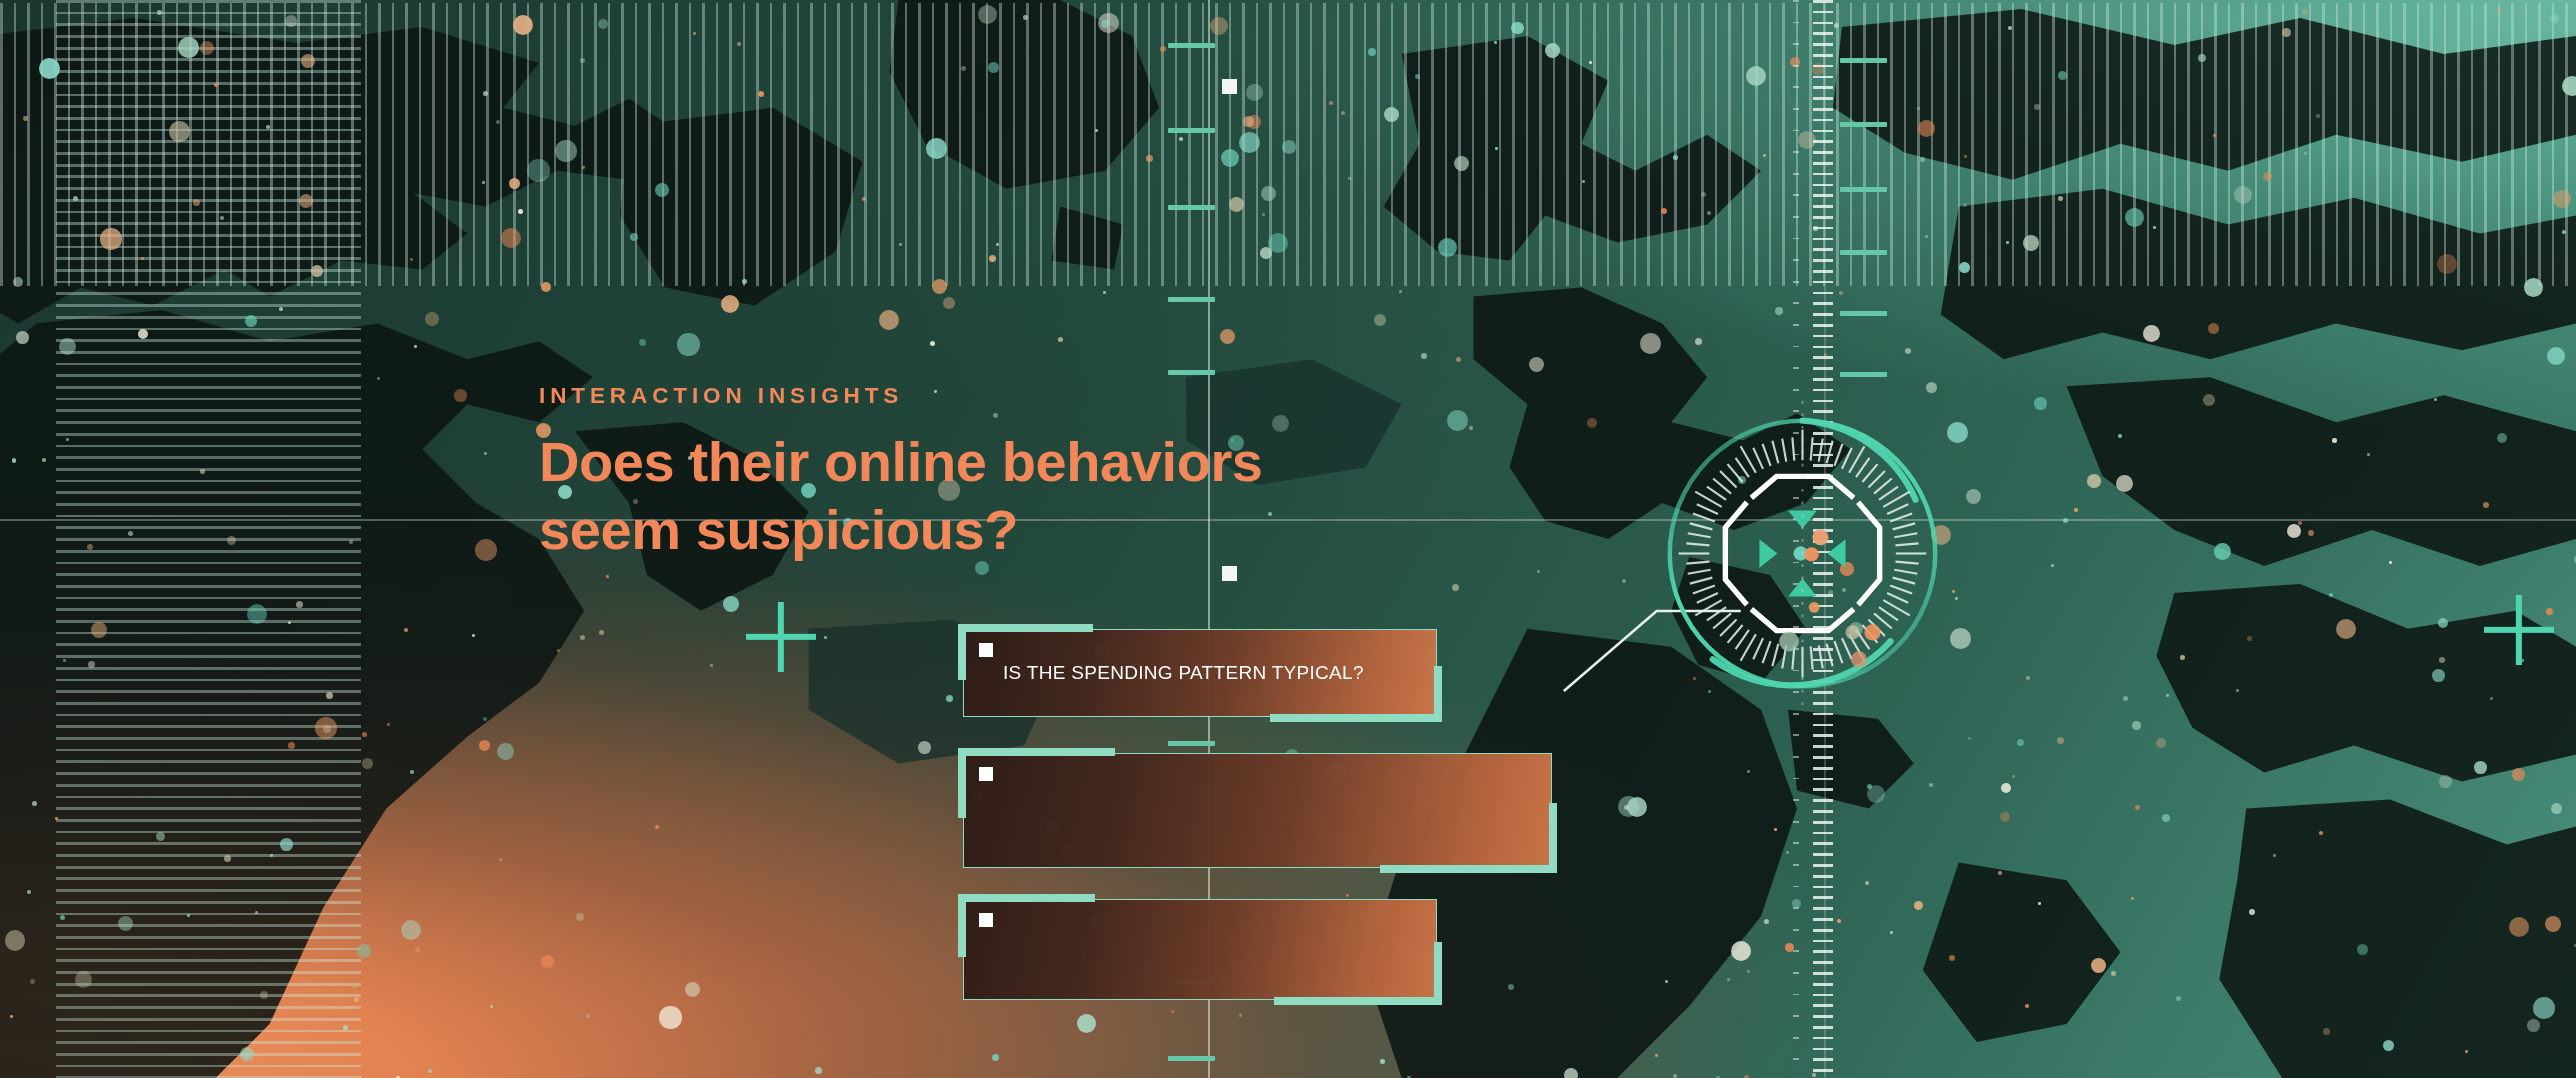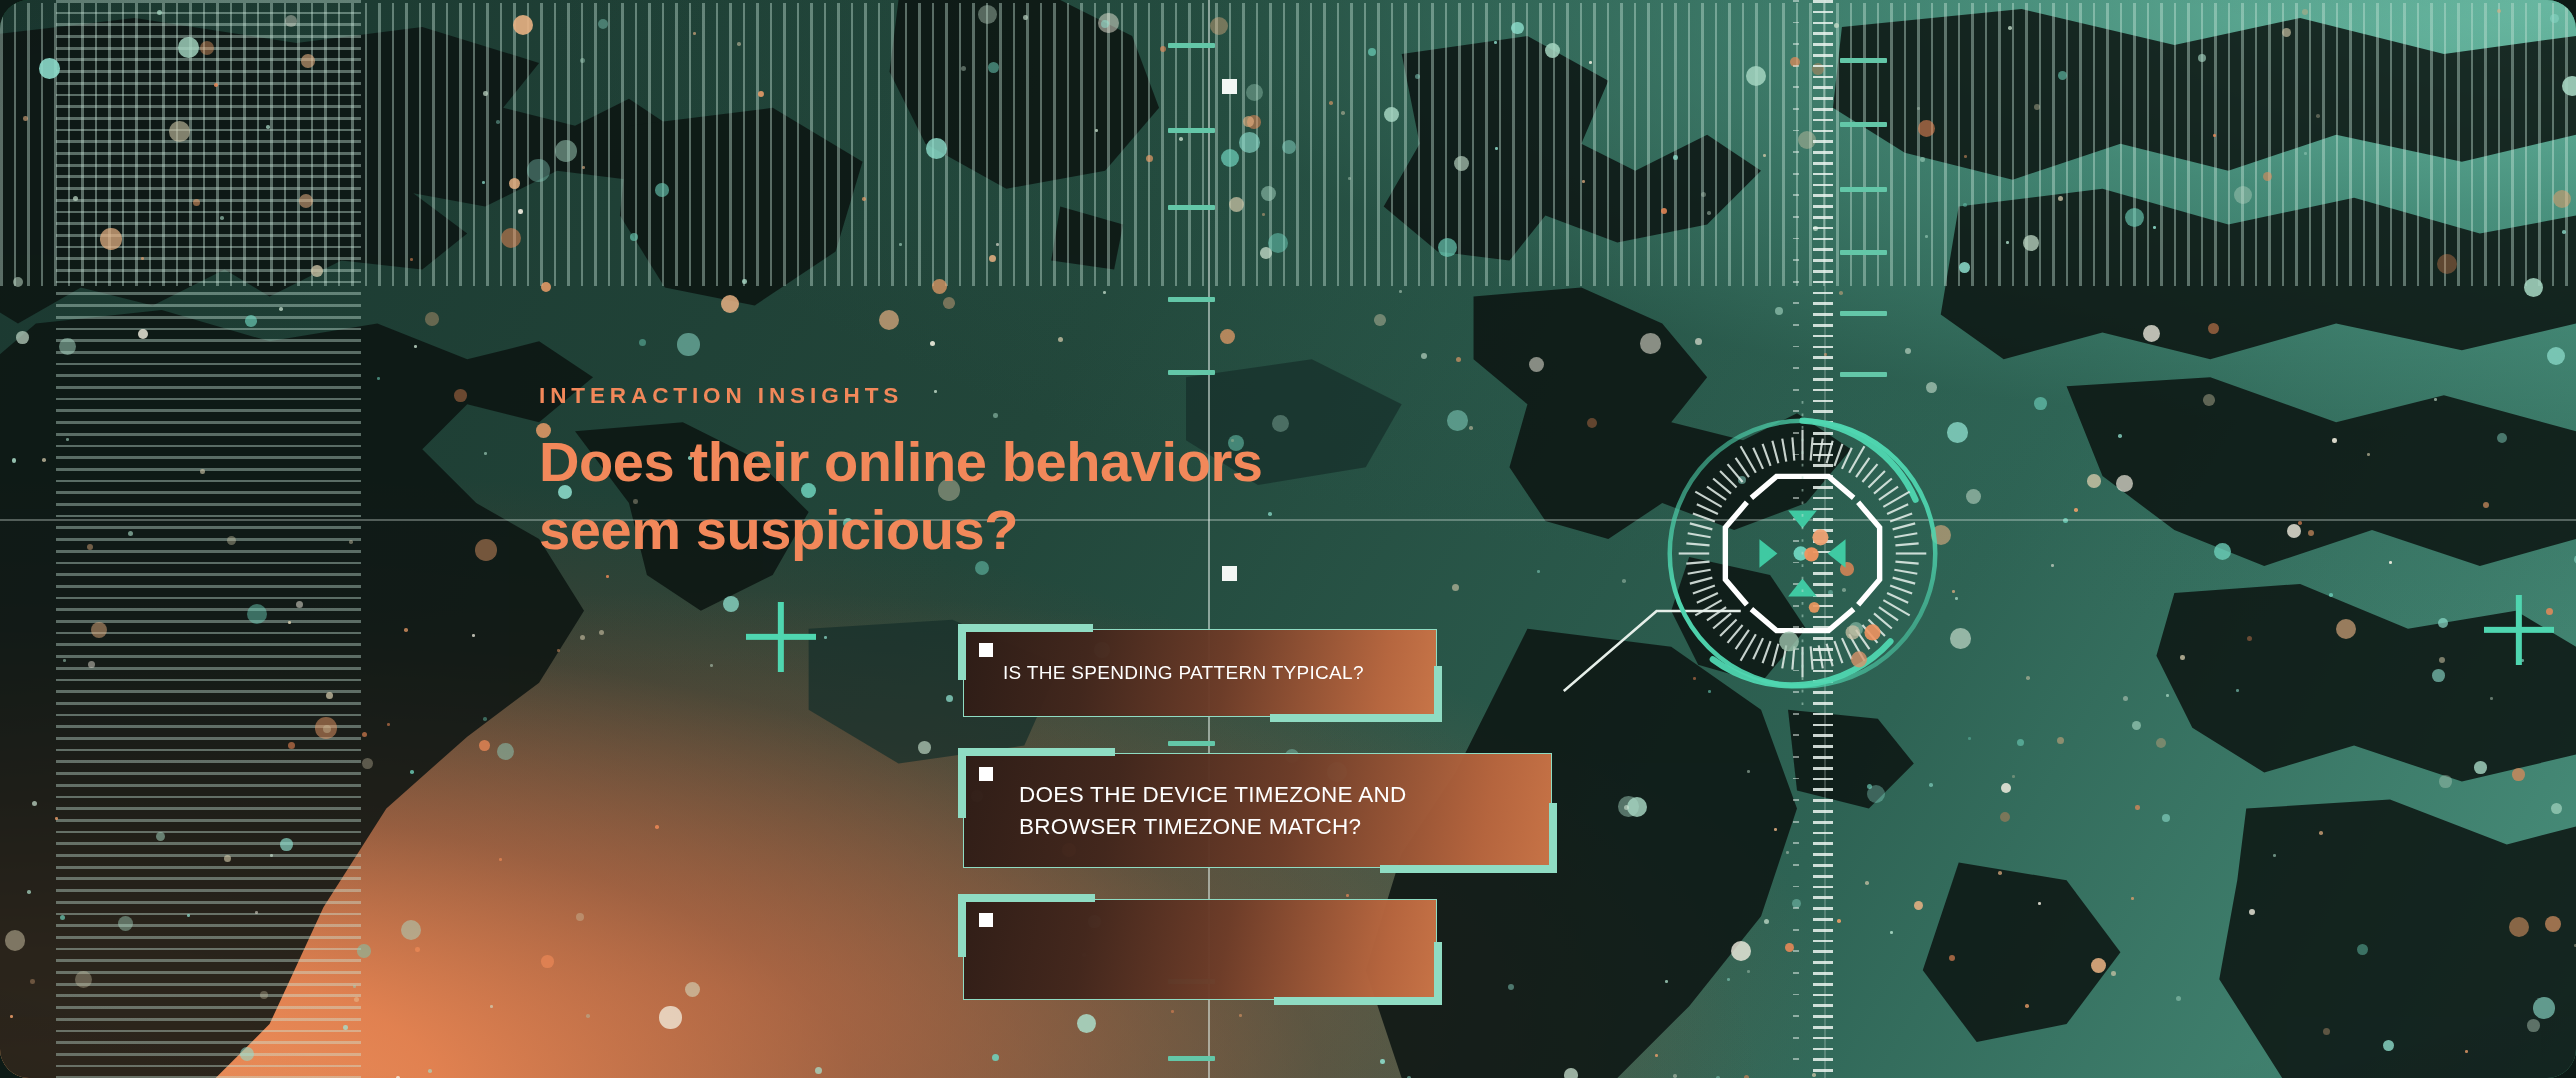--- a/index.html
+++ b/index.html
@@ -6,21 +6,20 @@
   html,body{margin:0;padding:0;background:#0d1a16;}
   *{box-sizing:border-box;}
 
   #stage{
     position:relative;
     width:2576px;
     height:1078px;
     overflow:hidden;
     font-family:"Liberation Sans","DejaVu Sans",sans-serif;
     background:#14532d;
-    border-radius:29px;
   }
 
   
   .layer{position:absolute;inset:0;pointer-events:none;}
 
   
   #bg-base{
     background:
       radial-gradient(120% 90% at 100% 0%, rgba(112,196,172,.95) 0%, rgba(86,168,146,.55) 22%, rgba(46,104,88,.18) 45%, rgba(30,61,51,0) 66%),
       radial-gradient(95% 85% at 2% 102%, rgba(245,150,95,1) 0%, rgba(236,133,82,.92) 16%, rgba(196,104,67,.62) 33%, rgba(120,66,48,.3) 52%, rgba(30,61,51,0) 70%),
@@ -747,21 +746,20 @@
   </div>
 
   <div class="card" id="card-2" style="left:963px;top:753px;width:589px;height:115px;">
     <div class="card-frame">
       <span class="acc top" style="width:155px;"></span>
       <span class="acc left" style="height:70px;"></span>
       <span class="acc bot" style="width:176px;"></span>
       <span class="acc right" style="height:70px;"></span>
     </div>
     <span class="card-bullet"></span>
-    <p class="card-text">DOES THE DEVICE TIMEZONE AND BROWSER TIMEZONE MATCH?</p>
   </div>
 
   <div class="card" id="card-3" style="left:963px;top:899px;width:474px;height:101px;">
     <div class="card-frame">
       <span class="acc top" style="width:135px;"></span>
       <span class="acc left" style="height:63px;"></span>
       <span class="acc bot" style="width:167px;"></span>
       <span class="acc right" style="height:63px;"></span>
     </div>
     <span class="card-bullet"></span>

